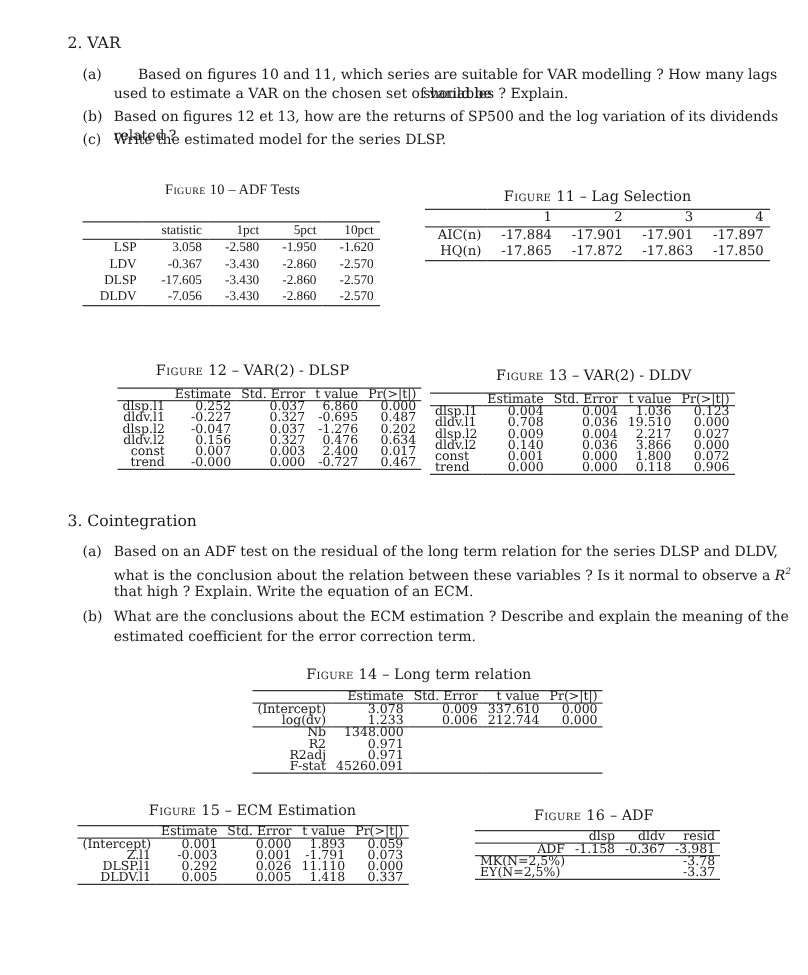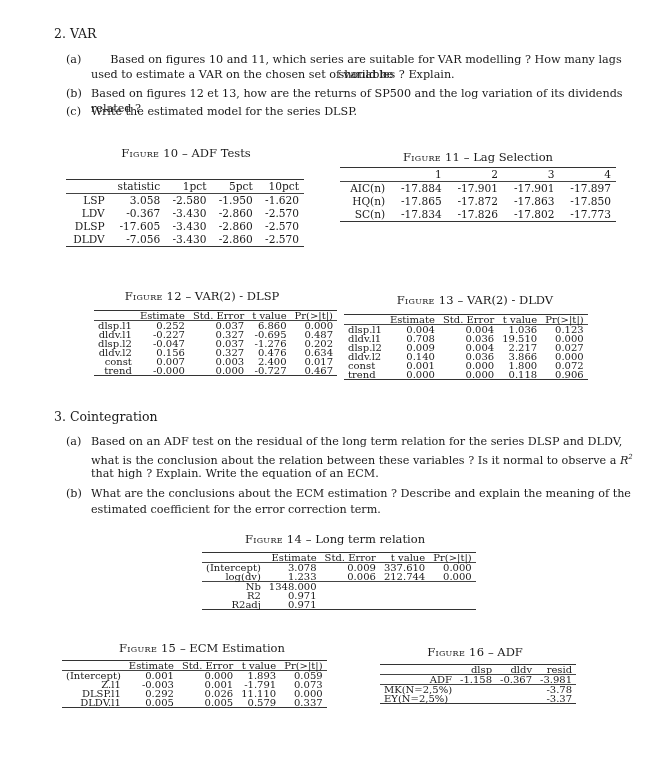--- a/index.html
+++ b/index.html
@@ -40,21 +40,21 @@
 </div>
 <div class="abs q" style="left:66px; top:86px; width:575px; height:16px;">
   <span class="lbl">(b)</span>
   <span class="txt">Based on figures 12 et 13, how are the returns of SP500 and the log variation of its dividends related ?</span>
 </div>
 <div class="abs q" style="left:66px; top:104px; width:575px; height:16px;">
   <span class="lbl">(c)</span>
   <span class="txt">Write the estimated model for the series DLSP.</span>
 </div>
 
-<div class="abs" style="left:66px; top:146px; width:240px;">
+<div class="abs" style="left:66px; top:146px; width:240px;font-family:Liberation Serif, serif;">
   <div class="cap">
     <span class="sc">Figure 10</span>
     <span>–</span>
     <span>ADF Tests</span>
   </div>
   <table class="t" style="margin-top:19px; width:238px;">
     <thead>
         <tr class="top mid" id="f10h">
           <th></th>
           <th>statistic</th>
@@ -120,27 +120,20 @@
           <td>-17.901</td>
           <td>-17.897</td>
         </tr>
         <tr>
           <td>HQ(n)</td>
           <td>-17.865</td>
           <td>-17.872</td>
           <td>-17.863</td>
           <td>-17.850</td>
         </tr>
-        <tr>
-          <td>SC(n)</td>
-          <td>-17.834</td>
-          <td>-17.826</td>
-          <td>-17.802</td>
-          <td>-17.773</td>
-        </tr>
       </tbody>
   </table>
 </div>
 
 <div class="abs" style="left:66px; top:289px; width:272px;">
   <div class="cap">
     <span class="sc">Figure 12</span>
     <span>–</span>
     <span>VAR(2) - DLSP</span>
   </div>
@@ -325,20 +318,27 @@
           <td></td>
           <td></td>
         </tr>
         <tr>
           <td>R2adj</td>
           <td>0.971</td>
           <td></td>
           <td></td>
           <td></td>
         </tr>
+        <tr>
+          <td>F-stat</td>
+          <td>45260.091</td>
+          <td></td>
+          <td></td>
+          <td></td>
+        </tr>
       </tbody>
   </table>
 </div>
 
 <div class="abs" style="left:62px; top:641px; width:280px;">
   <div class="cap">
     <span class="sc">Figure 15</span>
     <span>–</span>
     <span>ECM Estimation</span>
   </div>
@@ -371,21 +371,21 @@
           <td>DLSP.l1</td>
           <td>0.292</td>
           <td>0.026</td>
           <td>11.110</td>
           <td>0.000</td>
         </tr>
         <tr>
           <td>DLDV.l1</td>
           <td>0.005</td>
           <td>0.005</td>
-          <td>0.579</td>
+          <td>1.418</td>
           <td>0.337</td>
         </tr>
       </tbody>
   </table>
 </div>
 
 <div class="abs" style="left:380px; top:645px; width:190px;">
   <div class="cap">
     <span class="sc">Figure 16</span>
     <span>–</span>

